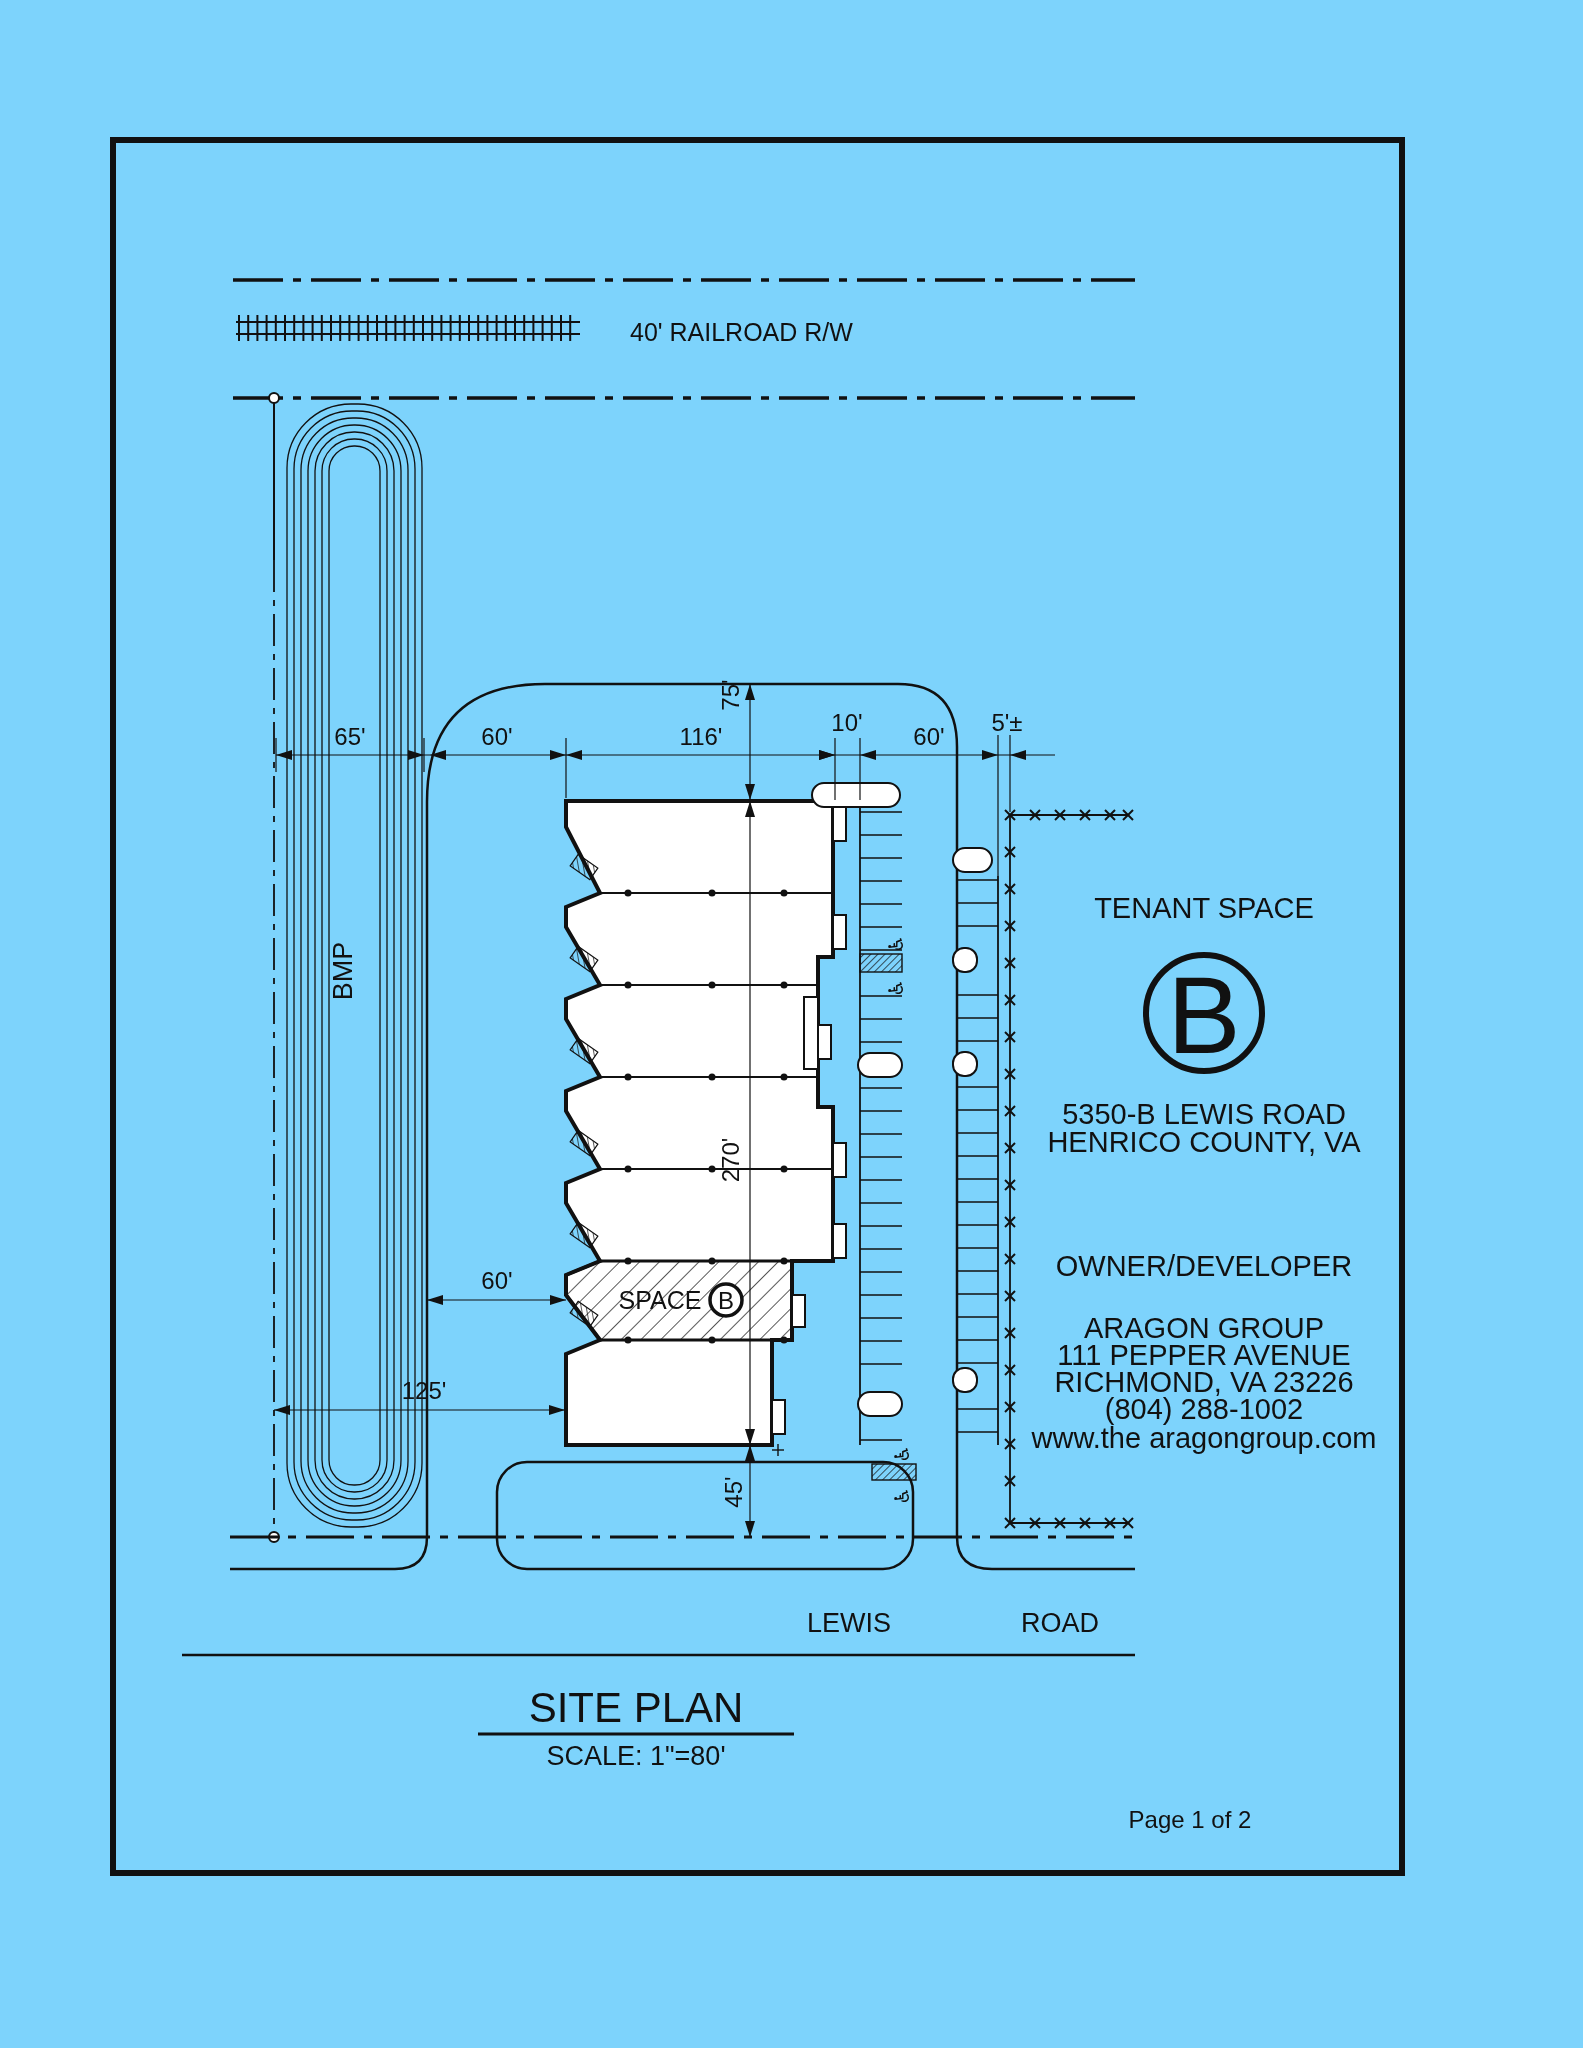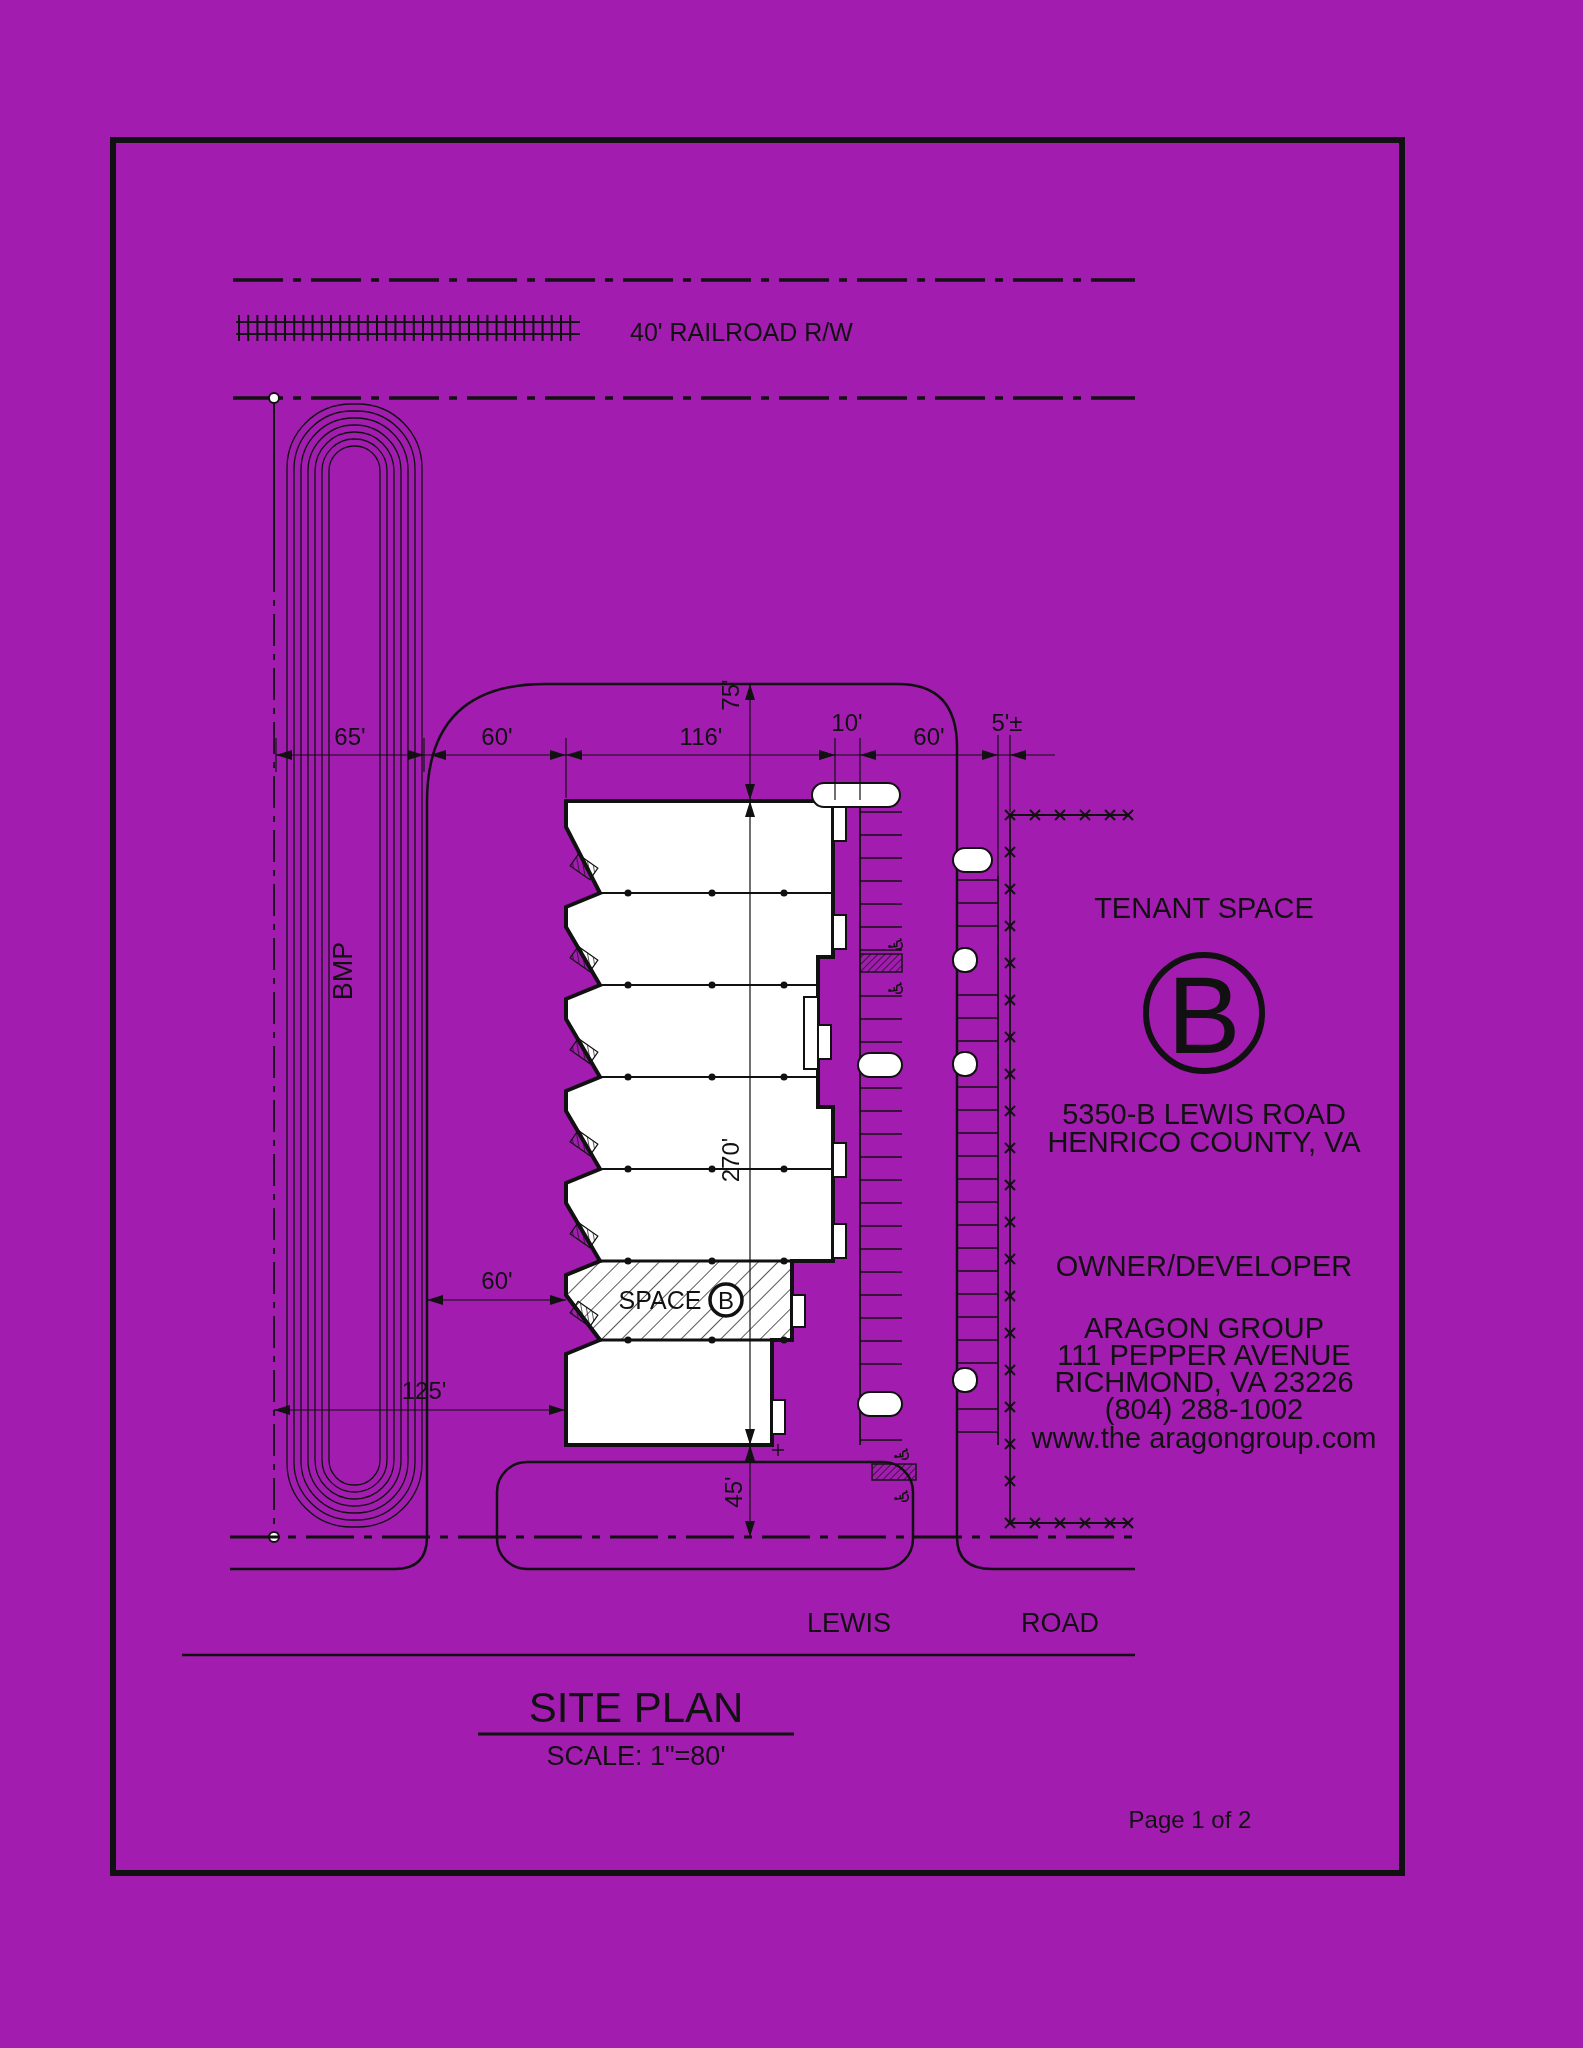--- a/index.html
+++ b/index.html
@@ -1,16 +1,16 @@
 <!DOCTYPE html>
 <html><head>
 <meta charset="utf-8">
 <style>
   html,body{margin:0;padding:0;background:#ffffff;}
-  .page{position:relative;width:1583px;height:2048px;background:#a21caf;overflow:hidden;}
+  .page{position:relative;width:1583px;height:2048px;background:#7dd3fc;overflow:hidden;}
   svg{display:block;width:1583px;height:2048px;}
   .t{font-family:"Liberation Sans","DejaVu Sans",sans-serif;fill:#111;}
   .dim{font-size:24px;}
   .dimsm{font-size:24px;}
   .lbl{font-size:25px;}
   .big{font-size:29px;}
   .icon{font-family:"DejaVu Sans",sans-serif;font-size:20px;}
 </style>
 </head>
 <body>

